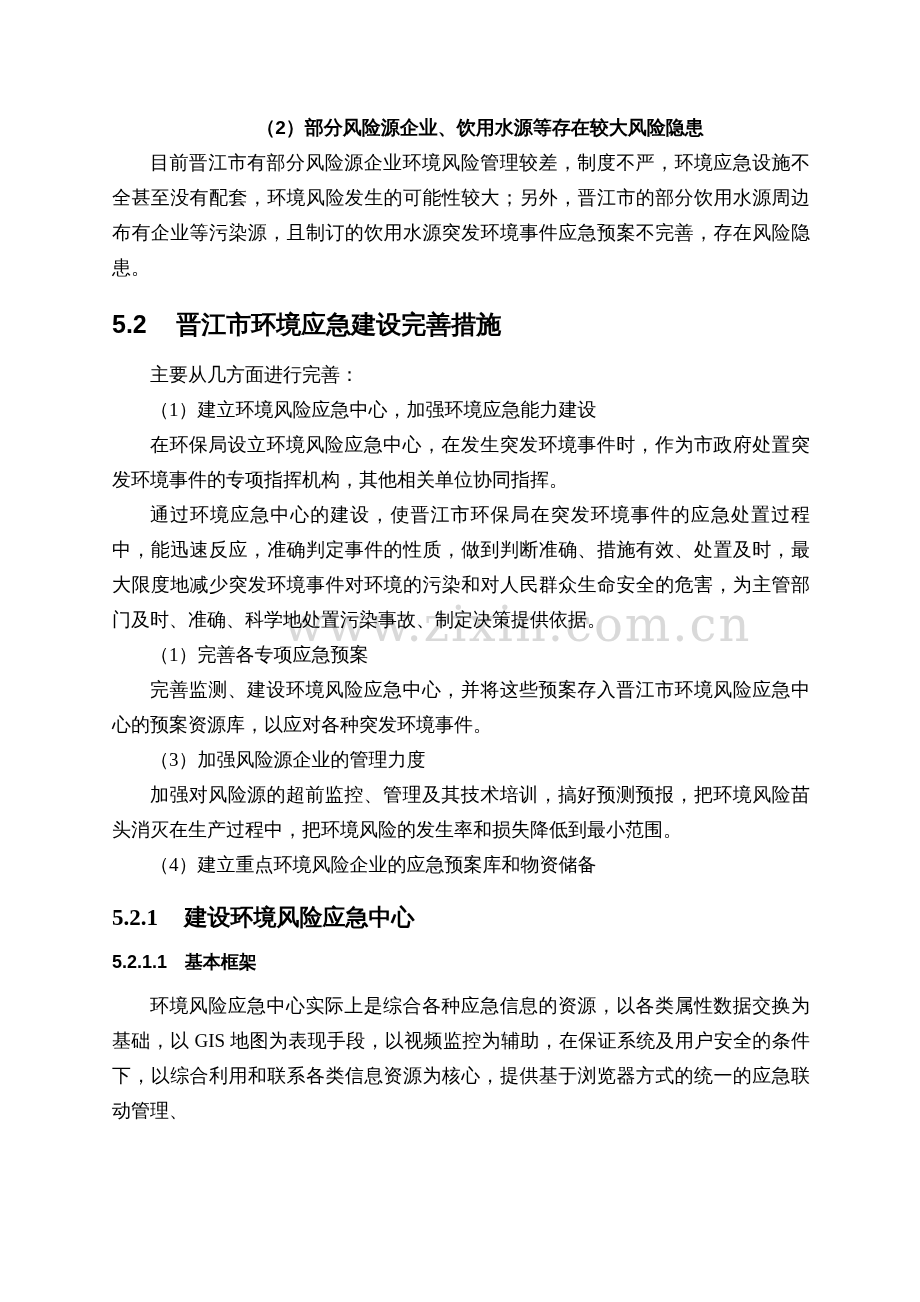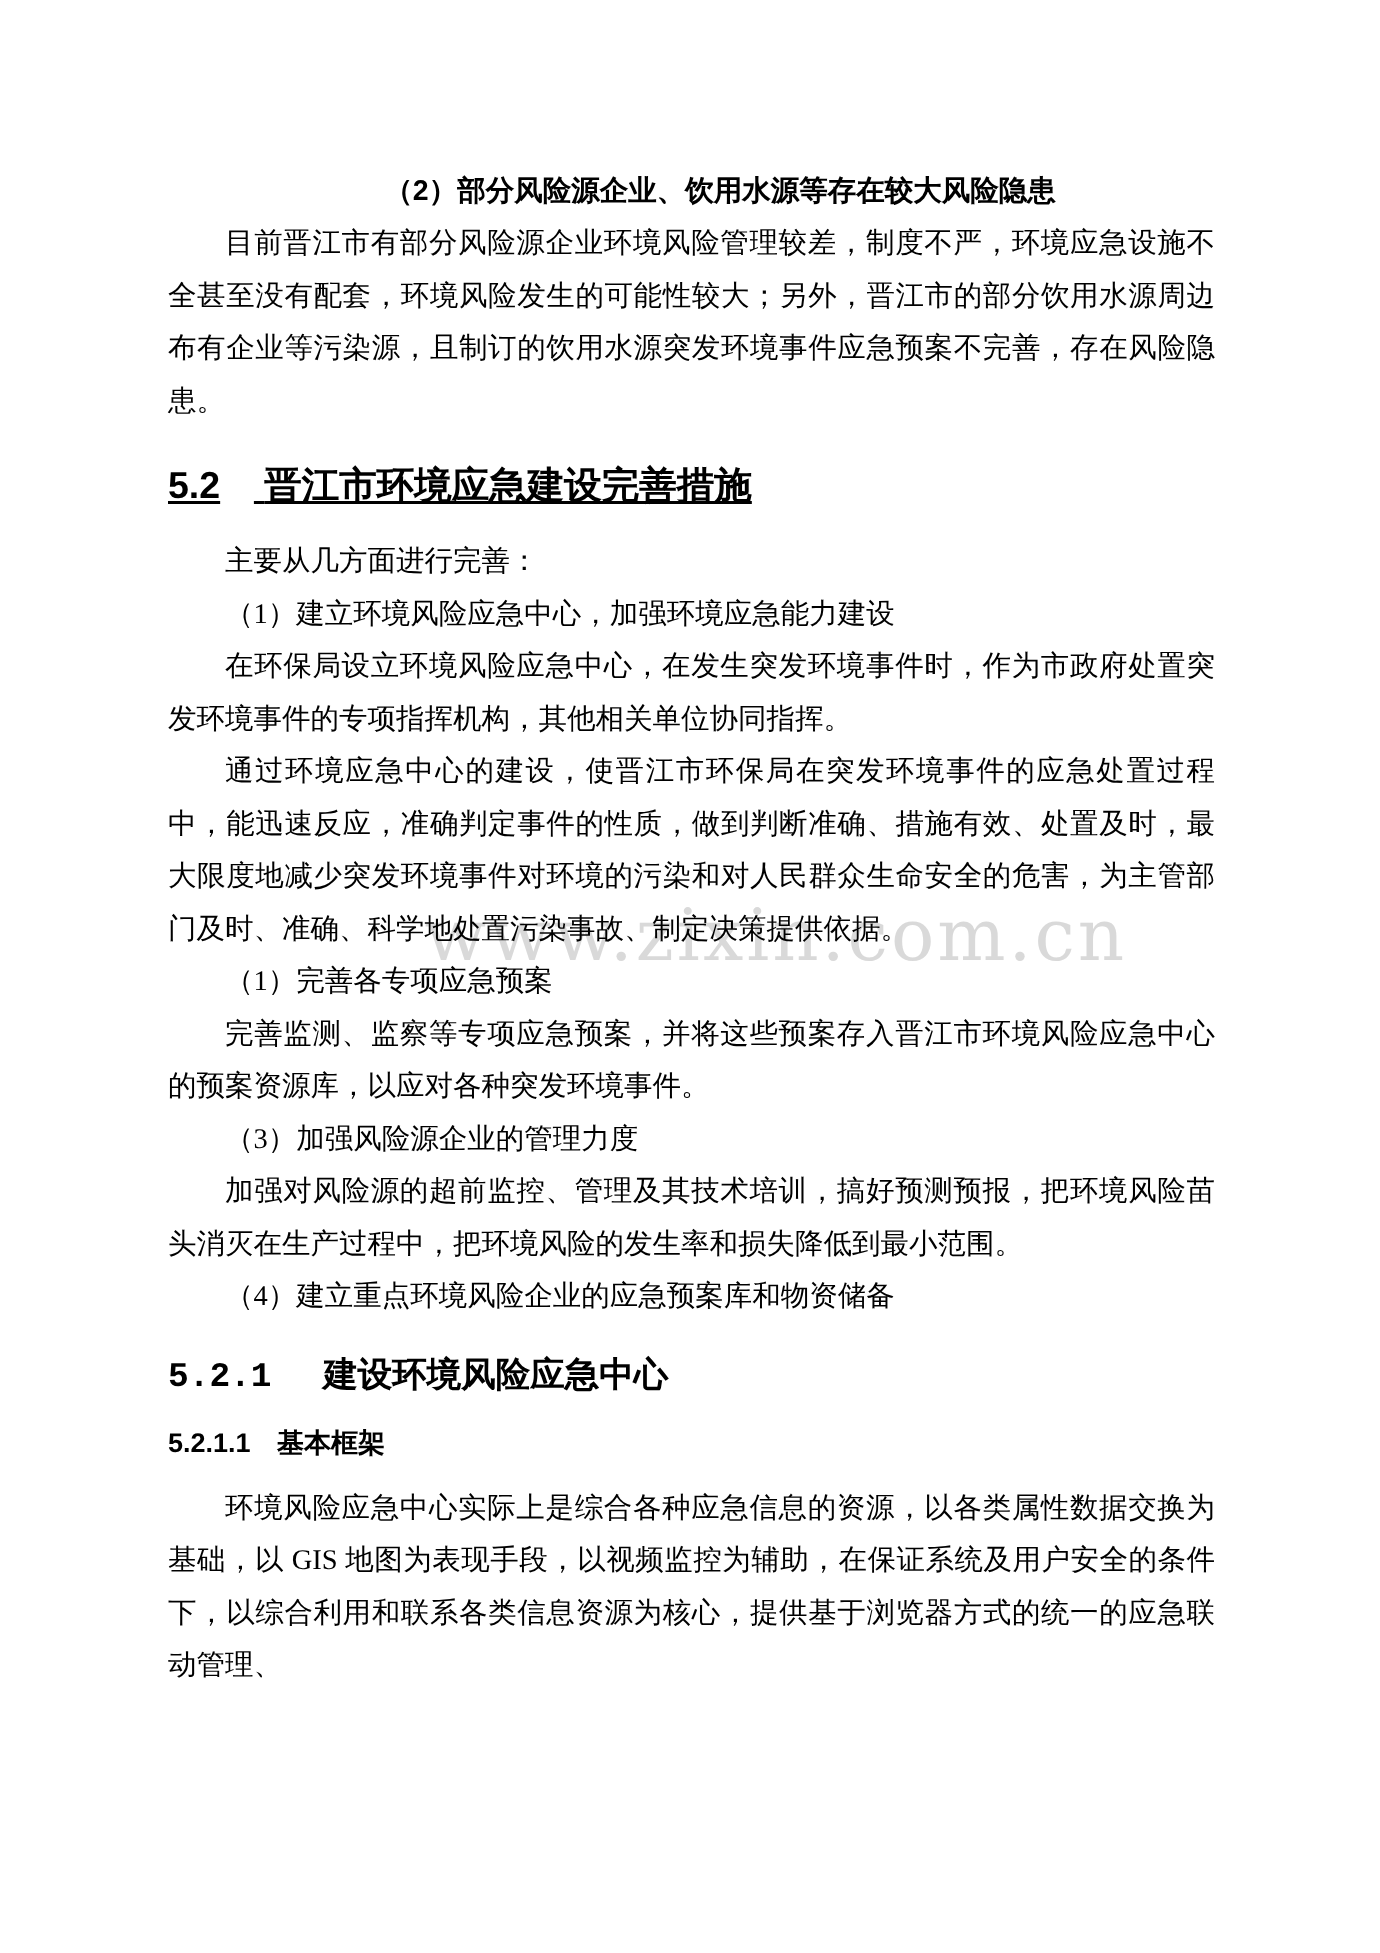--- a/index.html
+++ b/index.html
@@ -50,28 +50,27 @@
     font-weight: bold;
     font-family: "Liberation Sans", "DejaVu Sans", sans-serif;
     text-align: center;
   }
   h1.sec {
     margin: 22px 0 16px 0;
     font-size: 25px;
     line-height: 34px;
     font-weight: bold;
     font-family: "Liberation Sans", "DejaVu Sans", sans-serif;
-    text-decoration: underline;
   }
   h2.subsec {
     margin: 20px 0 14px 0;
     font-size: 23px;
     line-height: 32px;
     font-weight: bold;
-    font-family: Liberation Mono, monospace;
+    font-family: Liberation Serif, serif;
   }
   h3.subsubsec {
     margin: 10px 0 12px 0;
     font-size: 18px;
     line-height: 28px;
     font-weight: bold;
     font-family: "Liberation Sans", "DejaVu Sans", sans-serif;
   }
   .sec-num { margin-right: 0.9em; }
   .subsec-num { margin-right: 0.9em; }
@@ -92,21 +91,21 @@
     <h1 class="sec">
       <span class="sec-num">5.2</span>
       <span>晋江市环境应急建设完善措施</span>
     </h1>
 
     <p class="body">主要从几方面进行完善：</p>
     <p class="body">（1）建立环境风险应急中心，加强环境应急能力建设</p>
     <p class="body">在环保局设立环境风险应急中心，在发生突发环境事件时，作为市政府处置突发环境事件的专项指挥机构，其他相关单位协同指挥。</p>
     <p class="body">通过环境应急中心的建设，使晋江市环保局在突发环境事件的应急处置过程中，能迅速反应，准确判定事件的性质，做到判断准确、措施有效、处置及时，最大限度地减少突发环境事件对环境的污染和对人民群众生命安全的危害，为主管部门及时、准确、科学地处置污染事故、制定决策提供依据。</p>
     <p class="body">（1）完善各专项应急预案</p>
-    <p class="body">完善监测、监察等专项应急预案，并将这些预案存入晋江市环境风险应急中心的预案资源库，以应对各种突发环境事件。</p>
+    <p class="body">完善监测、建设环境风险应急中心，并将这些预案存入晋江市环境风险应急中心的预案资源库，以应对各种突发环境事件。</p>
     <p class="body">（3）加强风险源企业的管理力度</p>
     <p class="body">加强对风险源的超前监控、管理及其技术培训，搞好预测预报，把环境风险苗头消灭在生产过程中，把环境风险的发生率和损失降低到最小范围。</p>
     <p class="body">（4）建立重点环境风险企业的应急预案库和物资储备</p>
 
     <h2 class="subsec">
       <span class="subsec-num">5.2.1</span>
       <span>建设环境风险应急中心</span>
     </h2>
 
     <h3 class="subsubsec">

